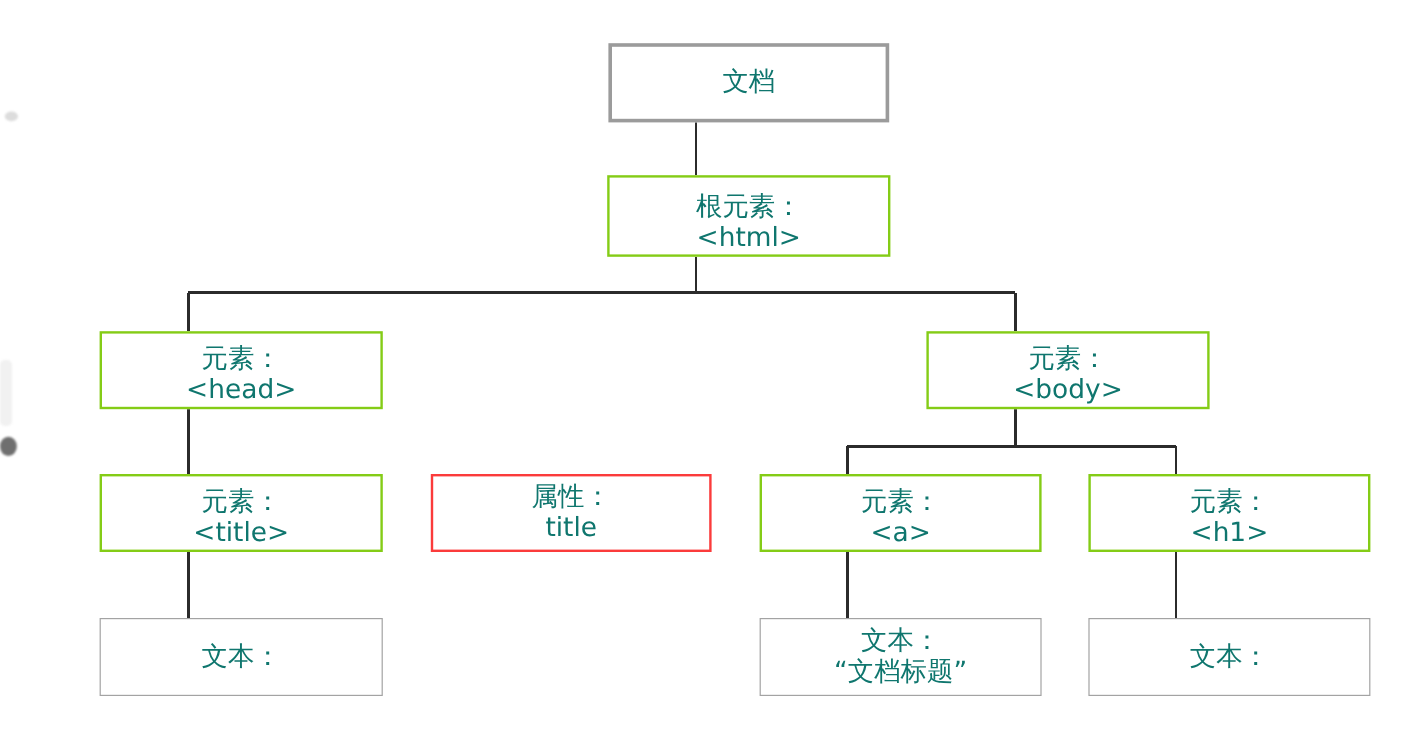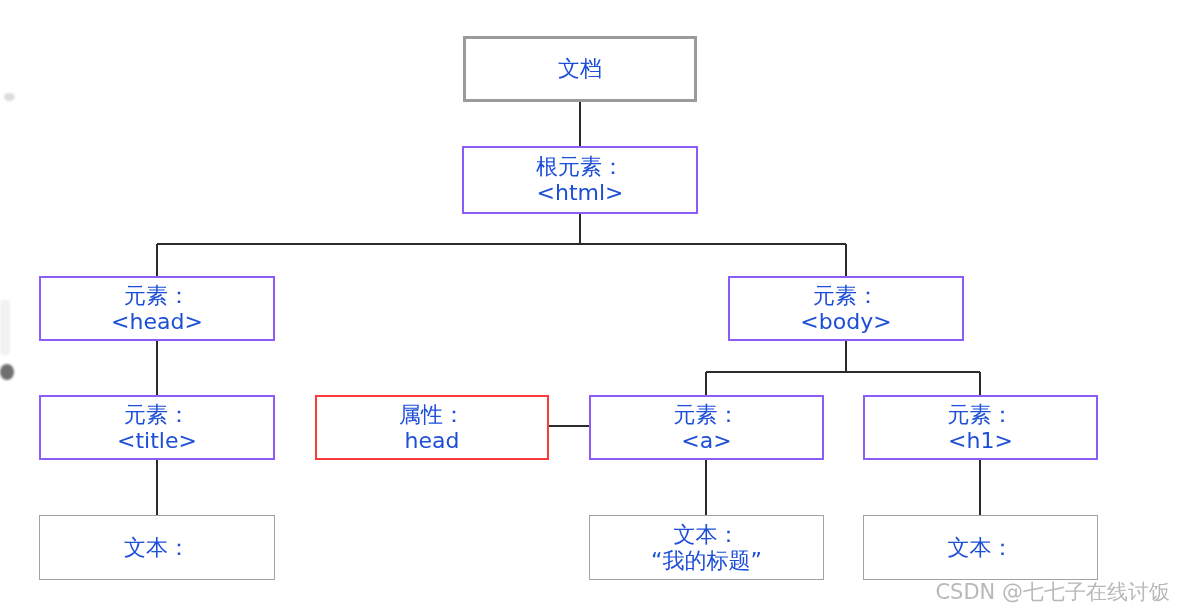--- a/index.html
+++ b/index.html
@@ -24,30 +24,31 @@
   .node-box {
     position: absolute;
     box-sizing: border-box;
     background: #ffffff;
     display: flex;
     flex-direction: column;
     align-items: center;
     justify-content: center;
     line-height: 1.18;
     text-align: center;
-    color: #1d4ed8;
+    color: #0f766e;
     font-size: 22px;
     font-family: "DejaVu Sans", "Liberation Sans", sans-serif;
+    margin-left: 44px;
   }
   .node-line1, .node-line2 {
     display: block;
     white-space: nowrap;
   }
   .b-gray   { border: 3px solid #9b9b9b; }
-  .b-dark   { border: 2px solid #8b5cf6; }
+  .b-dark   { border: 2px solid #84cc16; justify-content: flex-end; }
   .b-red    { border: 2px solid #fb3b3b; }
   .b-blue   { border: 1px solid #a3a3a3; }
 
   .edges {
     position: absolute;
     left: 0;
     top: 0;
     pointer-events: none;
   }
   .watermark {
@@ -101,36 +102,35 @@
       <div class="node-box b-dark" style="left: 728px; top: 276px; width: 236px; height: 65px;">
         <span class="node-line1">元素：</span>
         <span class="node-line2">&lt;body&gt;</span>
       </div>
       <div class="node-box b-dark" style="left: 39px; top: 395px; width: 236px; height: 65px;">
         <span class="node-line1">元素：</span>
         <span class="node-line2">&lt;title&gt;</span>
       </div>
       <div class="node-box b-red" style="left: 315px; top: 395px; width: 234px; height: 65px; justify-content: center;">
         <span class="node-line1">属性：</span>
-        <span class="node-line2">head</span>
+        <span class="node-line2">title</span>
       </div>
       <div class="node-box b-dark" style="left: 589px; top: 395px; width: 235px; height: 65px;">
         <span class="node-line1">元素：</span>
         <span class="node-line2">&lt;a&gt;</span>
       </div>
       <div class="node-box b-dark" style="left: 863px; top: 395px; width: 235px; height: 65px;">
         <span class="node-line1">元素：</span>
         <span class="node-line2">&lt;h1&gt;</span>
       </div>
       <div class="node-box b-blue" style="left: 39px; top: 515px; width: 236px; height: 65px;">
         <span class="node-line1">文本：</span>
       </div>
       <div class="node-box b-blue" style="left: 589px; top: 515px; width: 235px; height: 65px;">
         <span class="node-line1">文本：</span>
-        <span class="node-line2">“我的标题”</span>
+        <span class="node-line2">“文档标题”</span>
       </div>
       <div class="node-box b-blue" style="left: 863px; top: 515px; width: 235px; height: 65px;">
         <span class="node-line1">文本：</span>
       </div>
     </div>
 
-  <div class="watermark">CSDN @七七子在线讨饭</div>
 </div>
 
 </body></html>

